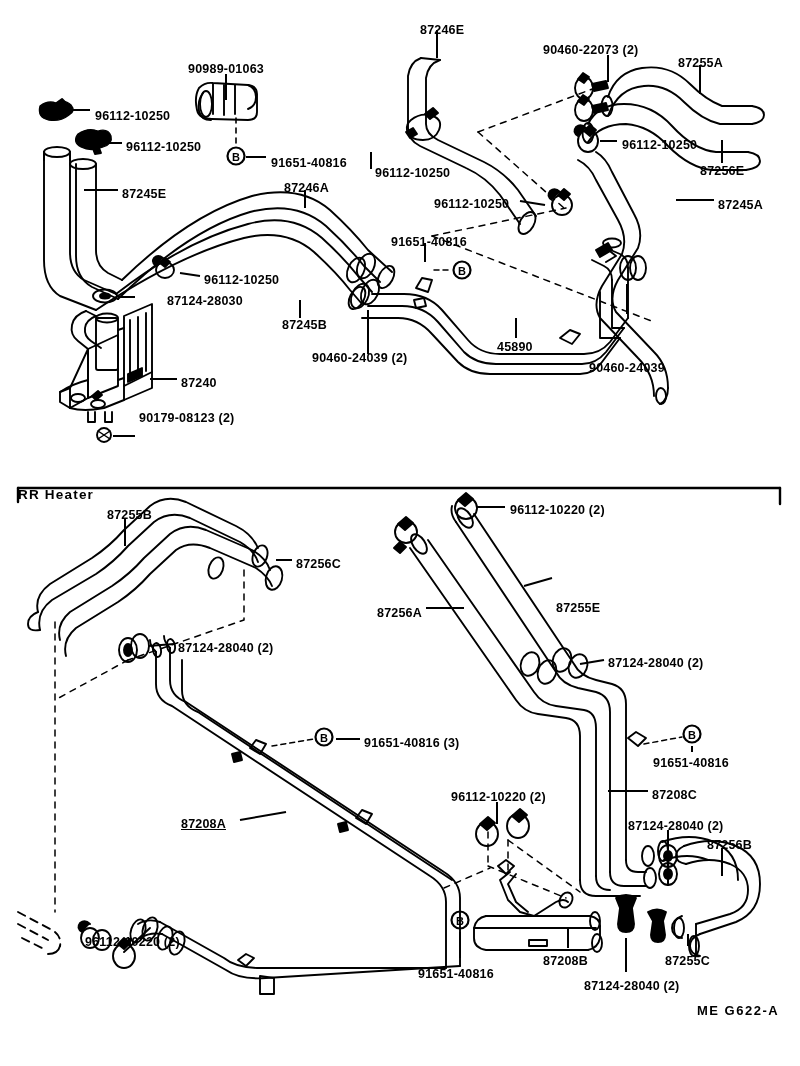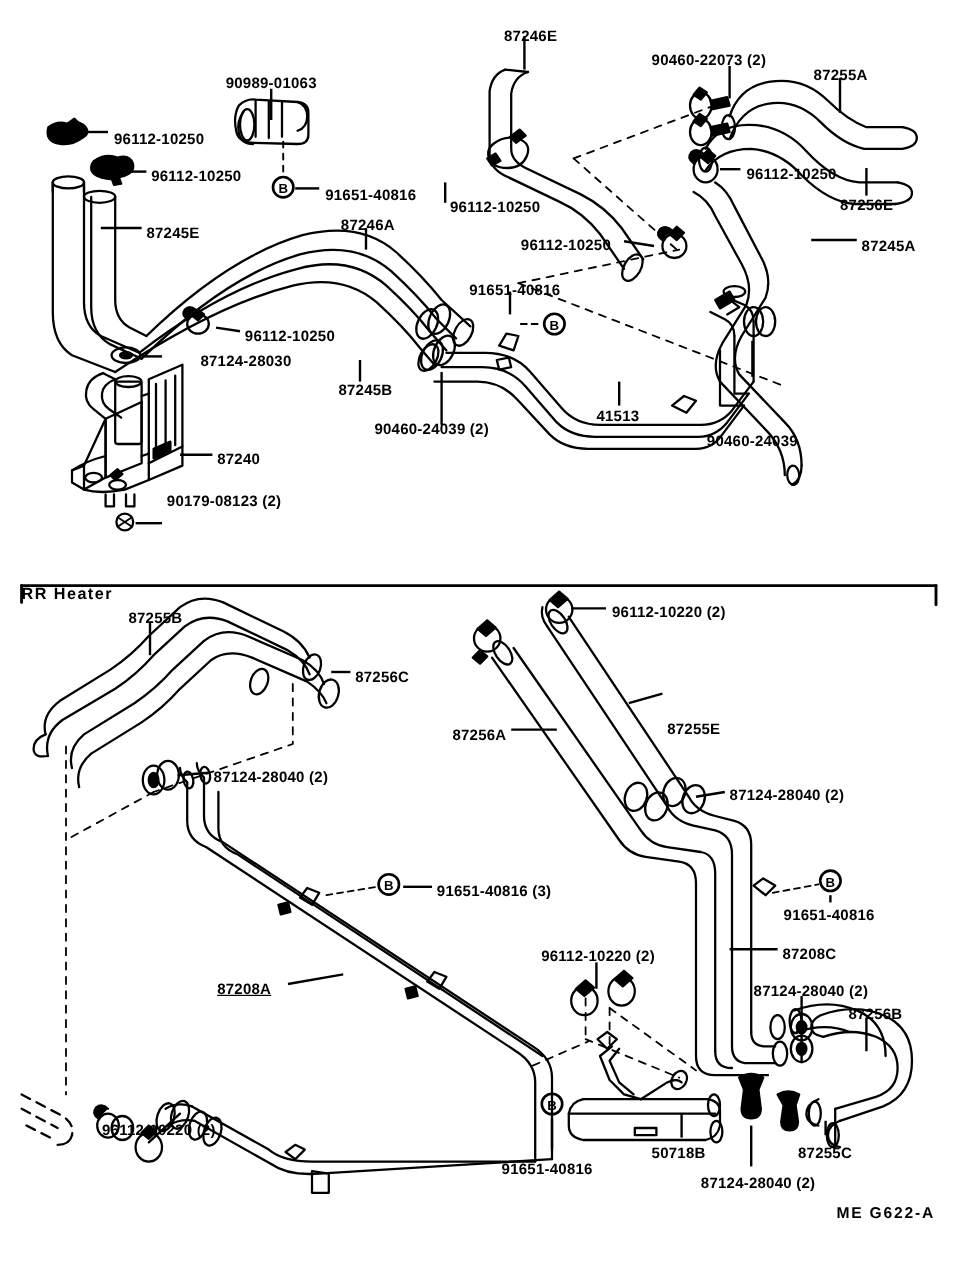--- a/index.html
+++ b/index.html
@@ -460,40 +460,40 @@
       <div class="lbl" style="left: 678px; top: 57px;">87255A</div>
       <div class="lbl" style="left: 622px; top: 139px;">96112-10250</div>
       <div class="lbl" style="left: 700px; top: 165px;">87256E</div>
       <div class="lbl" style="left: 434px; top: 198px;">96112-10250</div>
       <div class="lbl" style="left: 718px; top: 199px;">87245A</div>
       <div class="lbl" style="left: 391px; top: 236px;">91651-40816</div>
       <div class="lbl" style="left: 204px; top: 274px;">96112-10250</div>
       <div class="lbl" style="left: 139px; top: 295px; margin-left: 28px;">87124-28030</div>
       <div class="lbl" style="left: 282px; top: 319px;">87245B</div>
       <div class="lbl" style="left: 312px; top: 352px;">90460-24039 (2)</div>
-      <div class="lbl" style="left: 497px; top: 341px;">41513</div>
+      <div class="lbl" style="left: 497px; top: 341px;">45890</div>
       <div class="lbl" style="left: 589px; top: 318px; margin-top: 44px;">90460-24039</div>
       <div class="lbl" style="left: 181px; top: 377px;">87240</div>
       <div class="lbl" style="left: 139px; top: 412px;">90179-08123 (2)</div>
       <div class="lbl" style="left: 107px; top: 509px;">87255B</div>
       <div class="lbl" style="left: 296px; top: 558px;">87256C</div>
       <div class="lbl" style="left: 510px; top: 504px;">96112-10220 (2)</div>
       <div class="lbl" style="left: 556px; top: 575px; margin-top: 27px;">87255E</div>
       <div class="lbl" style="left: 377px; top: 607px;">87256A</div>
       <div class="lbl" style="left: 178px; top: 642px;">87124-28040 (2)</div>
       <div class="lbl" style="left: 608px; top: 657px;">87124-28040 (2)</div>
       <div class="lbl" style="left: 364px; top: 737px;">91651-40816 (3)</div>
       <div class="lbl" style="left: 653px; top: 757px;">91651-40816</div>
       <div class="lbl" style="left: 181px; top: 818px; text-decoration: underline;">87208A</div>
       <div class="lbl" style="left: 451px; top: 791px;">96112-10220 (2)</div>
       <div class="lbl" style="left: 652px; top: 789px;">87208C</div>
       <div class="lbl" style="left: 628px; top: 820px;">87124-28040 (2)</div>
       <div class="lbl" style="left: 707px; top: 839px;">87256B</div>
       <div class="lbl" style="left: 85px; top: 936px;">96112-10220 (2)</div>
       <div class="lbl" style="left: 418px; top: 968px;">91651-40816</div>
-      <div class="lbl" style="left: 543px; top: 955px;">50718B</div>
+      <div class="lbl" style="left: 543px; top: 955px;">87208B</div>
       <div class="lbl" style="left: 584px; top: 980px;">87124-28040 (2)</div>
       <div class="lbl" style="left: 665px; top: 955px;">87255C</div>
     </div>
   <div class="lbl sec" id="rrHeaderLbl" style="left:18px;top:472px;">RR  Heater</div>
   <div class="lbl code" id="sheetCodeLbl" style="left:697px;top:1004px;">ME  G622-A</div>
 
 </div>
 
 </body></html>

